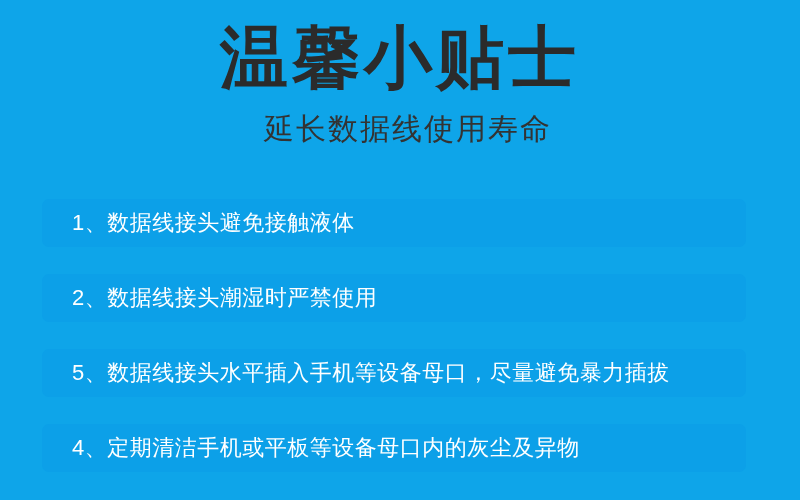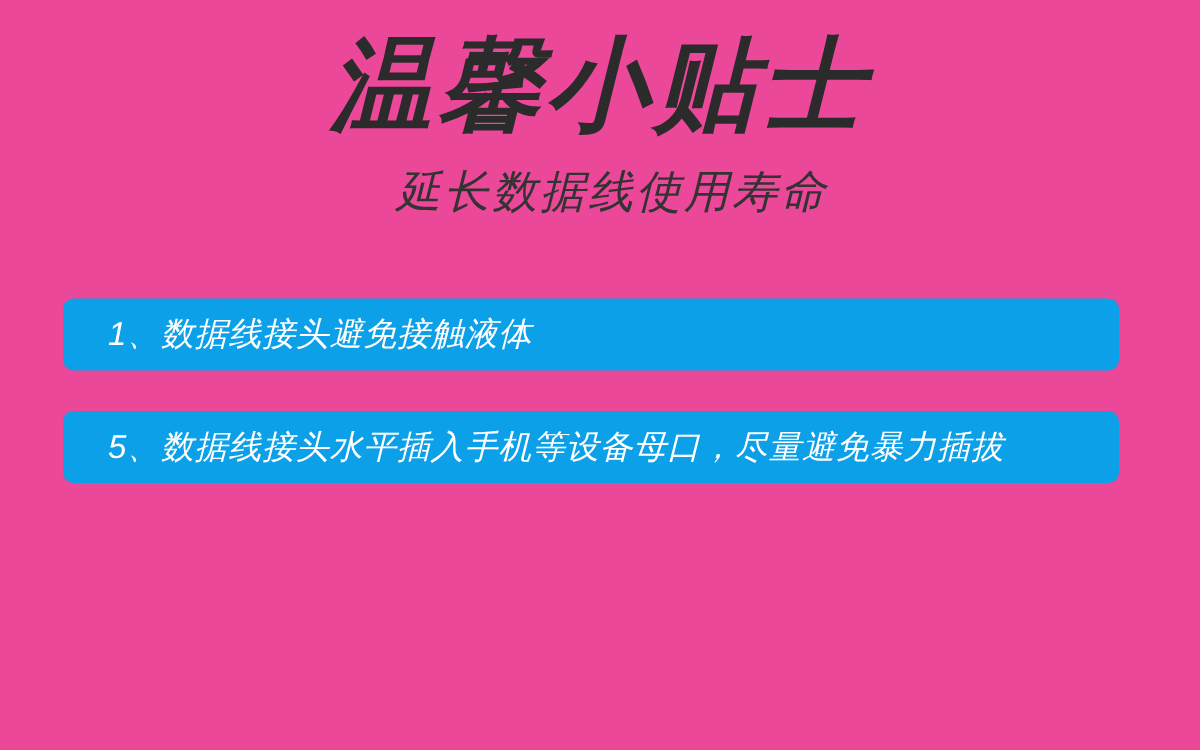--- a/index.html
+++ b/index.html
@@ -10,23 +10,22 @@
     width: 800px;
     height: 500px;
     background: #ffffff;
     font-family: "Liberation Sans", "DejaVu Sans", sans-serif;
     overflow: hidden;
   }
   .poster {
     position: relative;
     width: 800px;
     height: 500px;
-    background: #ec4899;
+    background: #0ea5e9;
     box-sizing: border-box;
-    font-style: italic;
   }
   .header {
     width: 100%;
     text-align: center;
   }
   .title {
     margin: 0;
     padding-top: 16px;
     font-size: 68px;
     line-height: 82px;
@@ -87,17 +86,23 @@
   <div class="header">
     <h1 class="title">温馨小贴士</h1>
     <h2 class="subtitle">延长数据线使用寿命</h2>
   </div>
 
   <ul class="tips-list">
     <li class="tip-row">
       <span class="tip-text">1、数据线接头避免接触液体</span>
     </li>
     <li class="tip-row">
+      <span class="tip-text">2、数据线接头潮湿时严禁使用</span>
+    </li>
+    <li class="tip-row">
       <span class="tip-text">5、数据线接头水平插入手机等设备母口，尽量避免暴力插拔</span>
+    </li>
+    <li class="tip-row">
+      <span class="tip-text">4、定期清洁手机或平板等设备母口内的灰尘及异物</span>
     </li>
   </ul>
 
 </div>
 
 </body></html>

